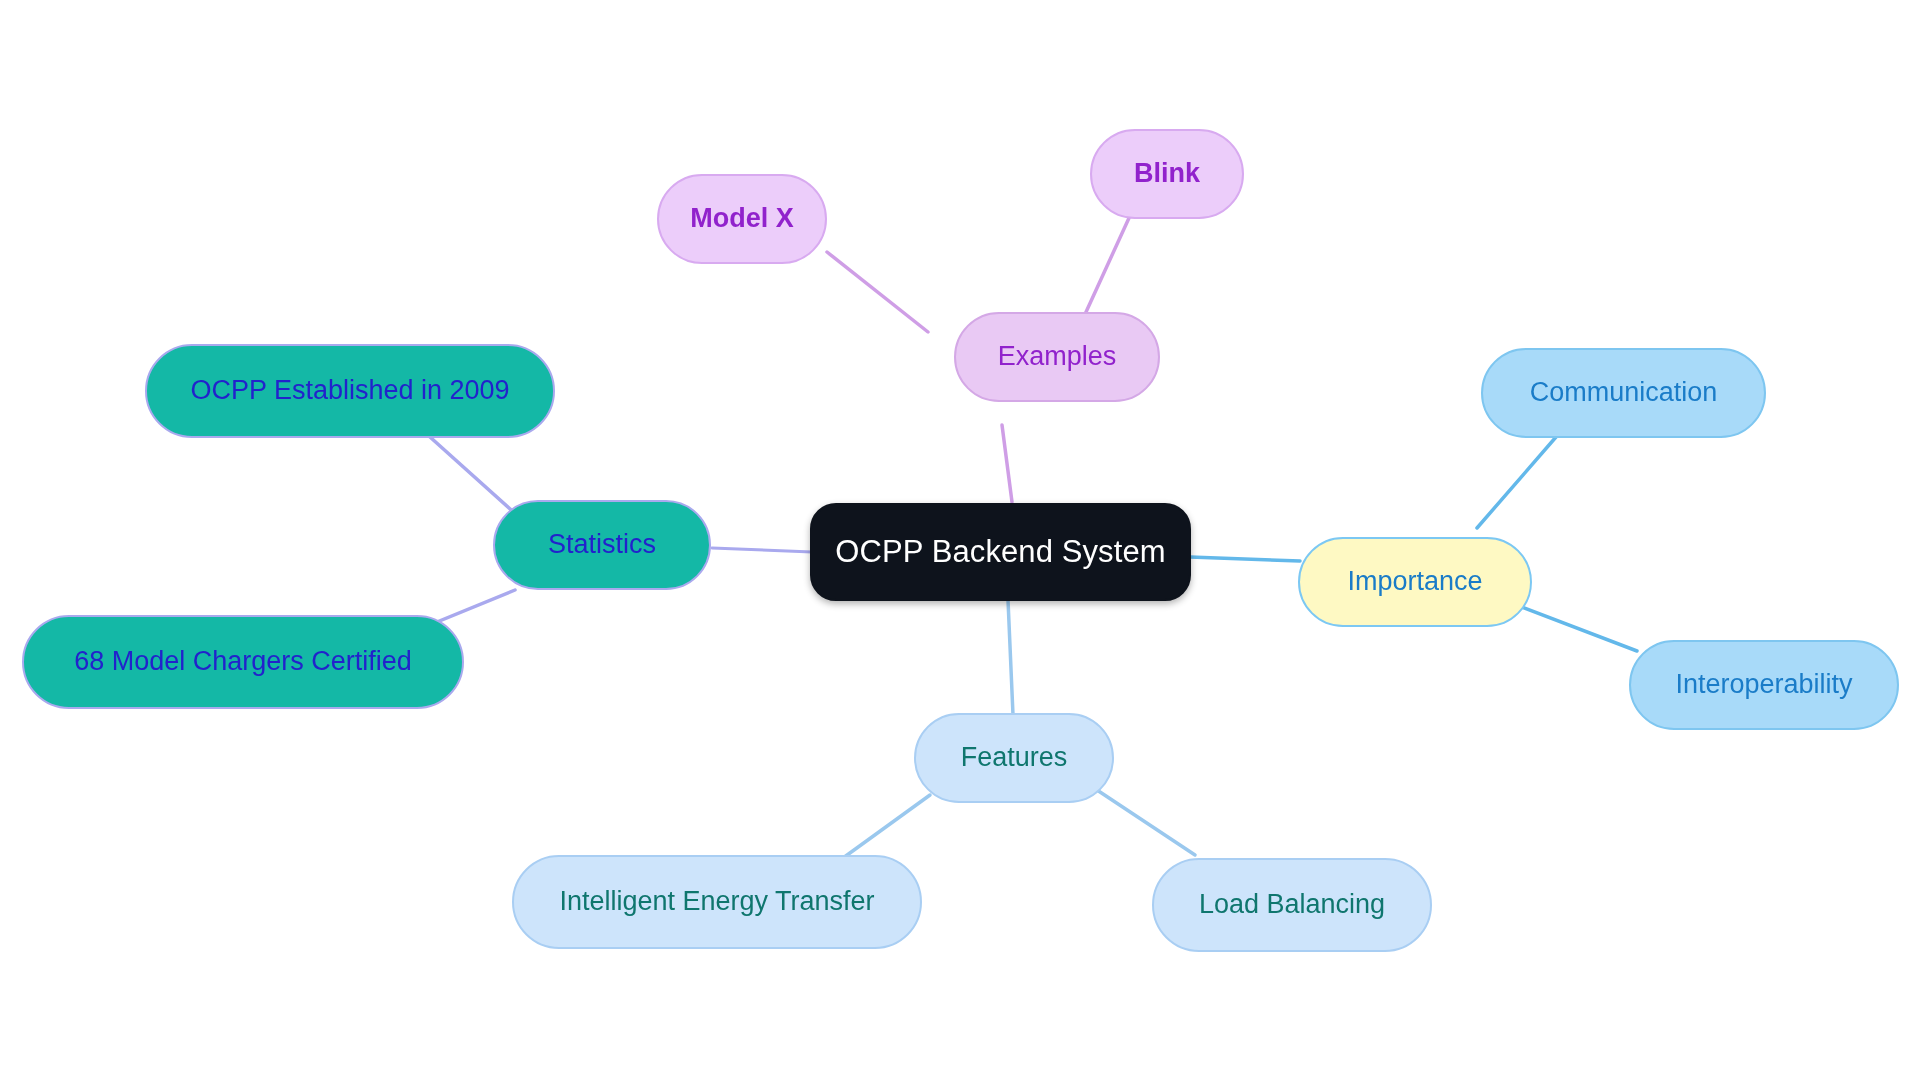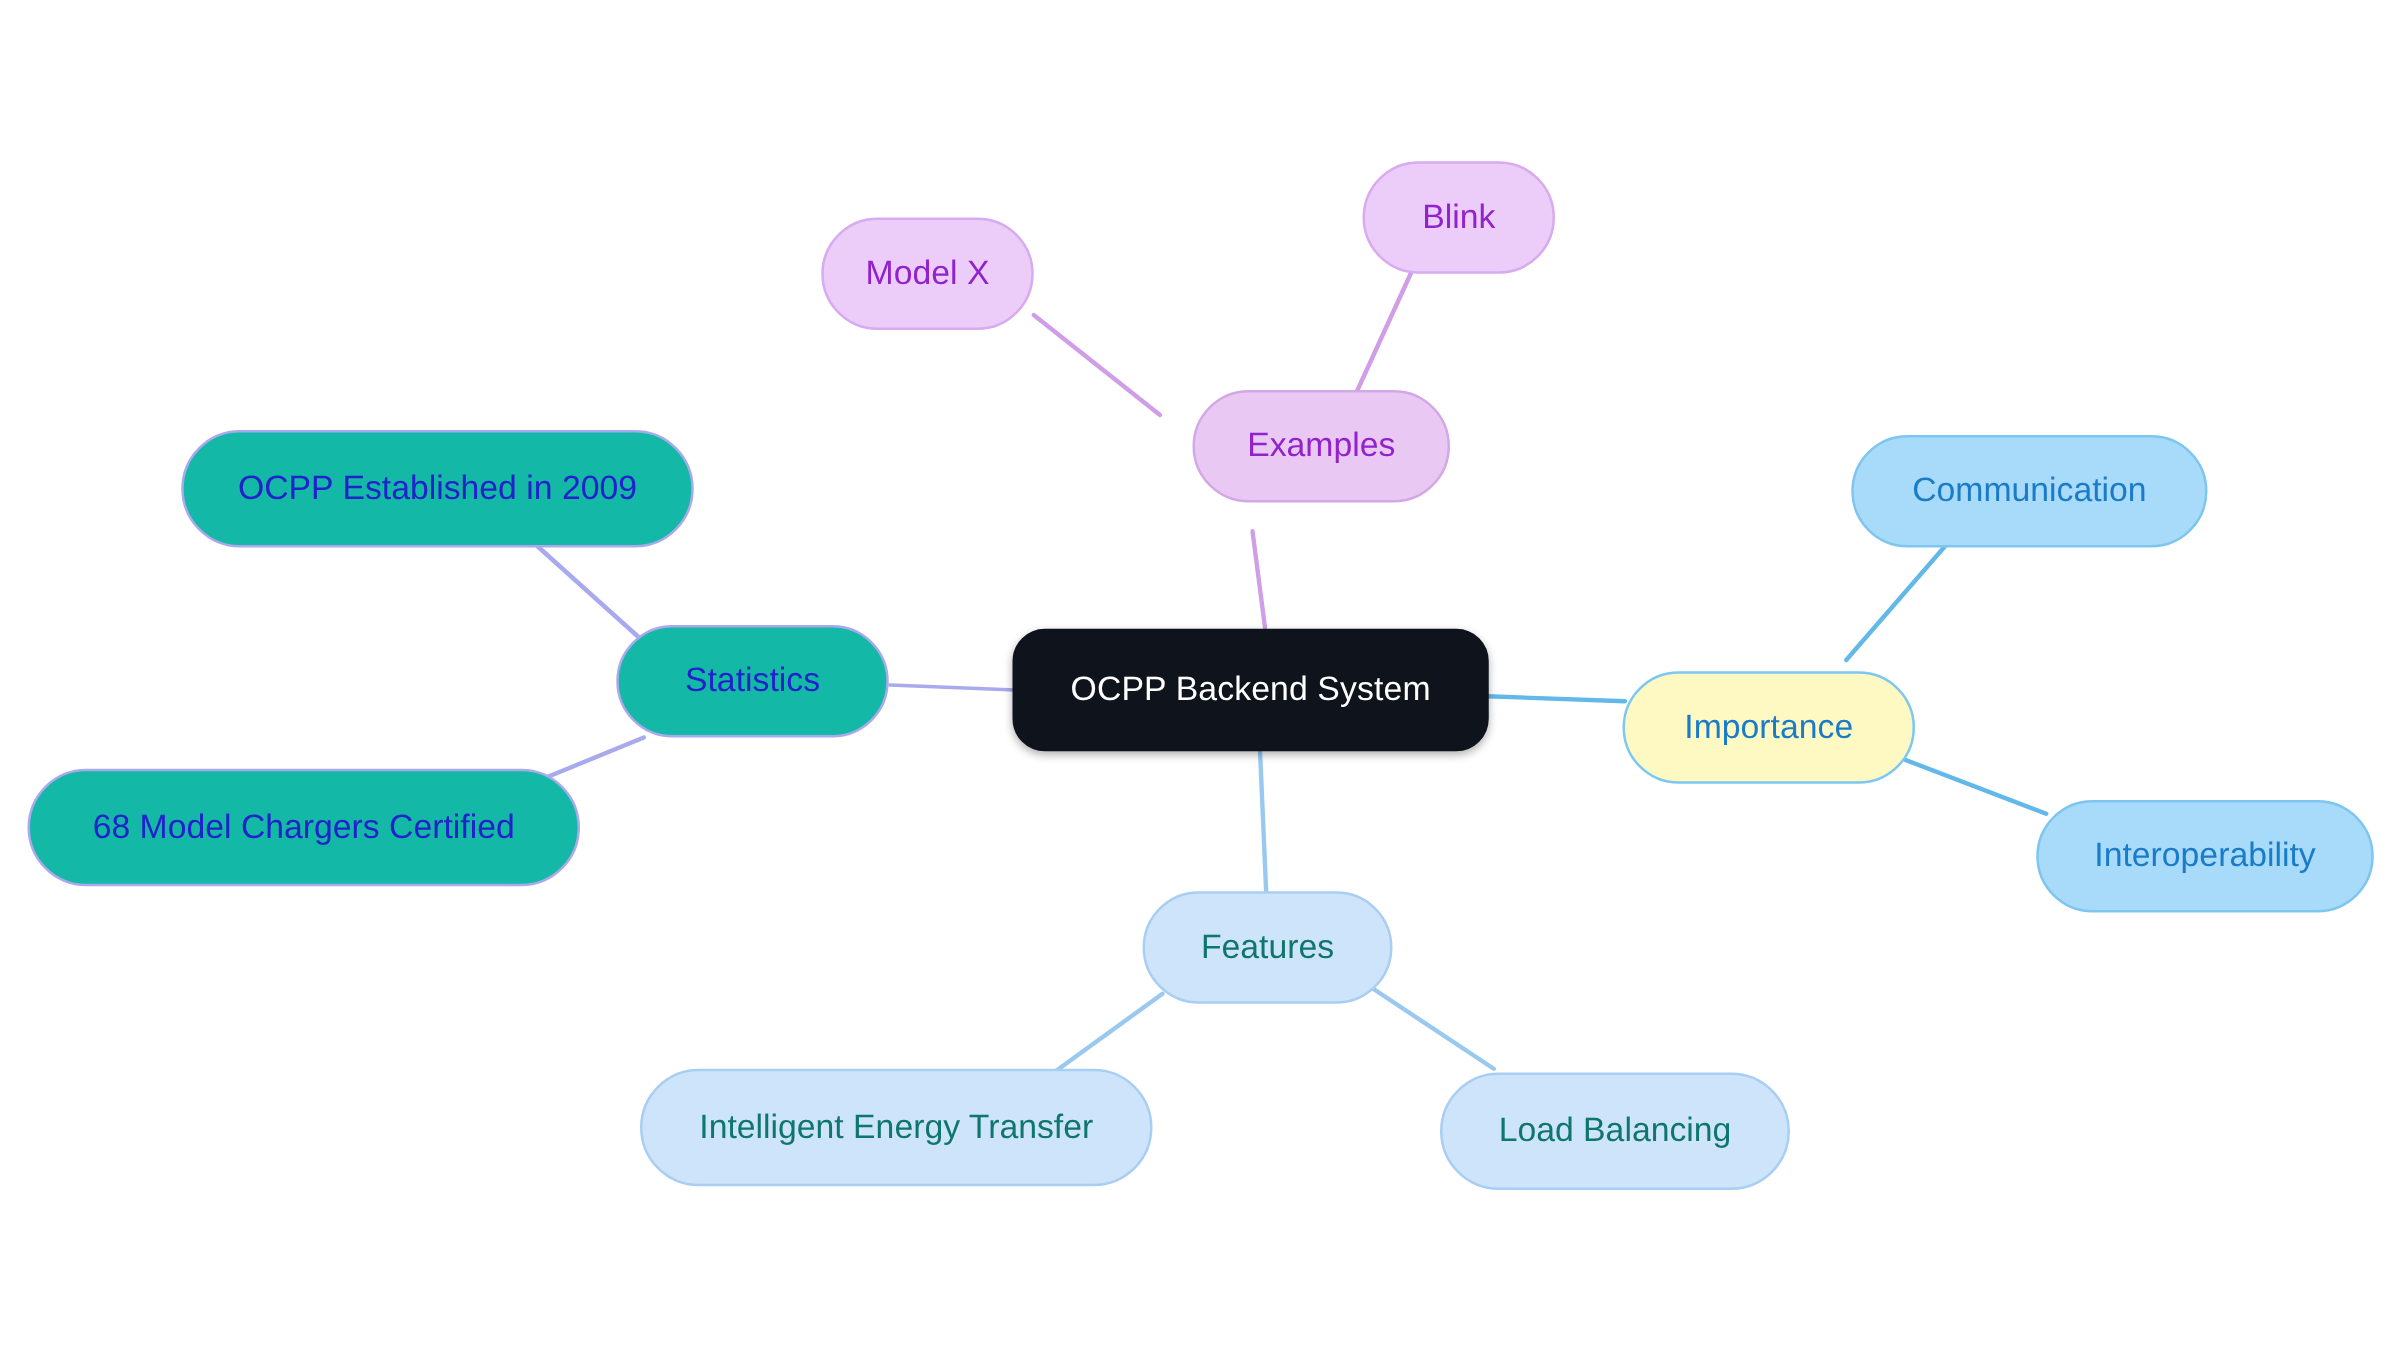--- a/index.html
+++ b/index.html
@@ -45,21 +45,21 @@
 
   
   .node.root {
     background: #0e131c;
     border-color: #0e131c;
     border-radius: 26px;
     box-shadow: 0 3px 7px rgba(0,0,0,0.30);
   }
   .node.root .node-label {
     color: #ffffff;
-    font-size: 27px;
+    font-size: 31px;
     letter-spacing: 0.1px;
   }
 
   
   .node.violet {
     background: #14b8a6;
     border-color: #a9a9ee;
     border-radius: 999px;
   }
   .node.violet .node-label {
@@ -74,20 +74,21 @@
     border-radius: 999px;
   }
   .node.pink .node-label {
     color: #9122cc;
     font-size: 27px;
   }
   .node.pink-light {
     background: #eccdfa;
     border-color: #d8aaf0;
     border-radius: 999px;
+    font-weight: bold;
   }
   .node.pink-light .node-label {
     color: #9122cc;
     font-size: 27px;
   }
 
   
   .node.sky {
     background: #fef9c3;
     border-color: #7cc8f3;

